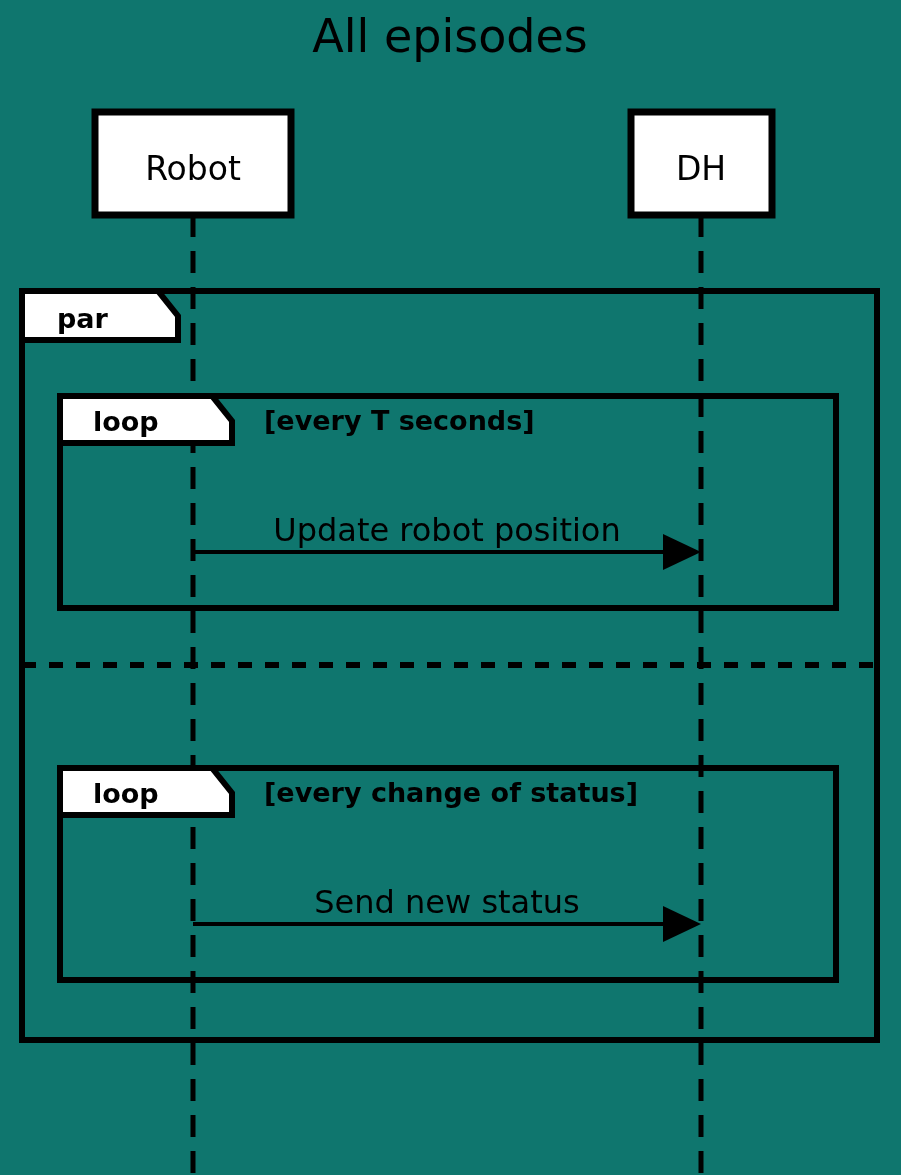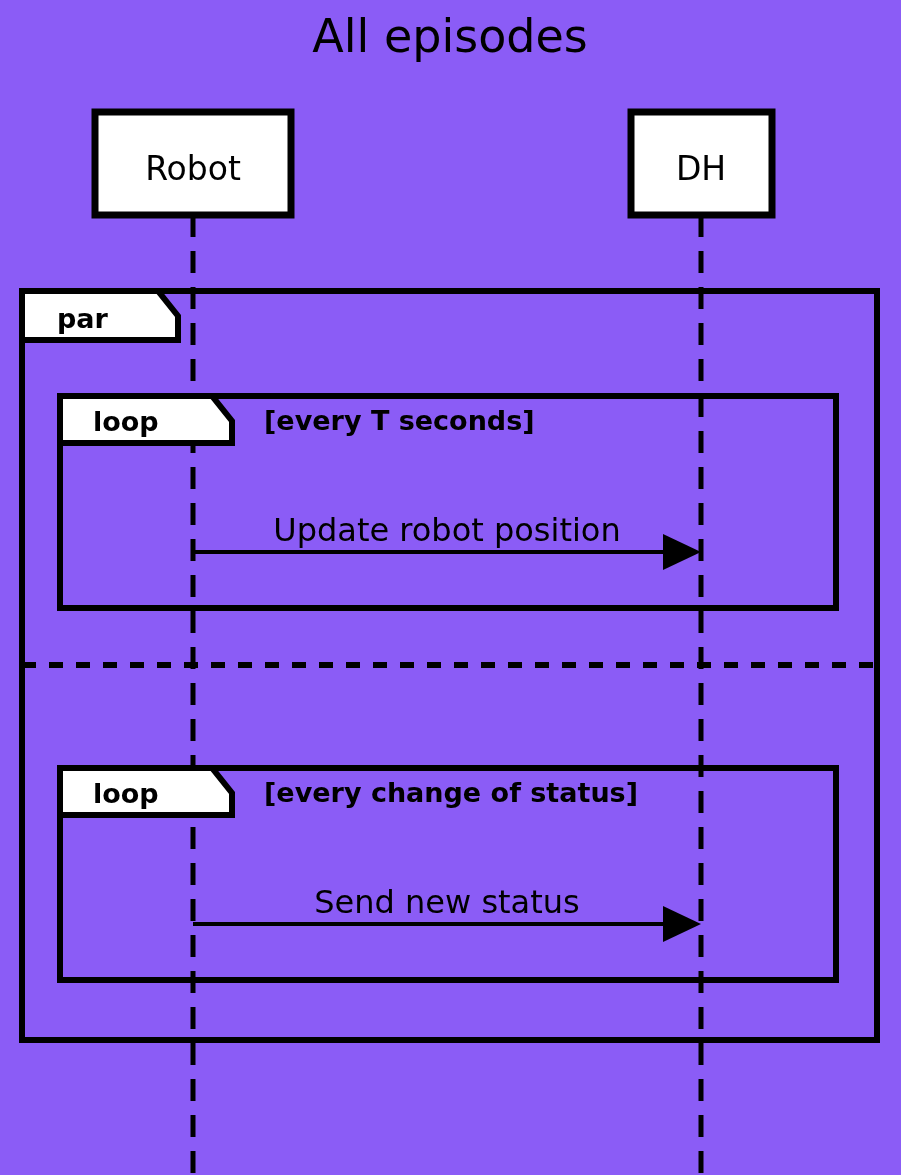--- a/index.html
+++ b/index.html
@@ -9,21 +9,21 @@
     background: #ffffff;
   }
   body {
     font-family: "DejaVu Sans", "Liberation Sans", sans-serif;
     color: #000000;
   }
   #diagram-root {
     position: relative;
     width: 901px;
     height: 1175px;
-    background: #8b5cf6;
+    background: #0f766e;
     overflow: hidden;
   }
   #diagram-svg {
     position: absolute;
     top: 0;
     left: 0;
     width: 901px;
     height: 1175px;
     display: block;
   }

